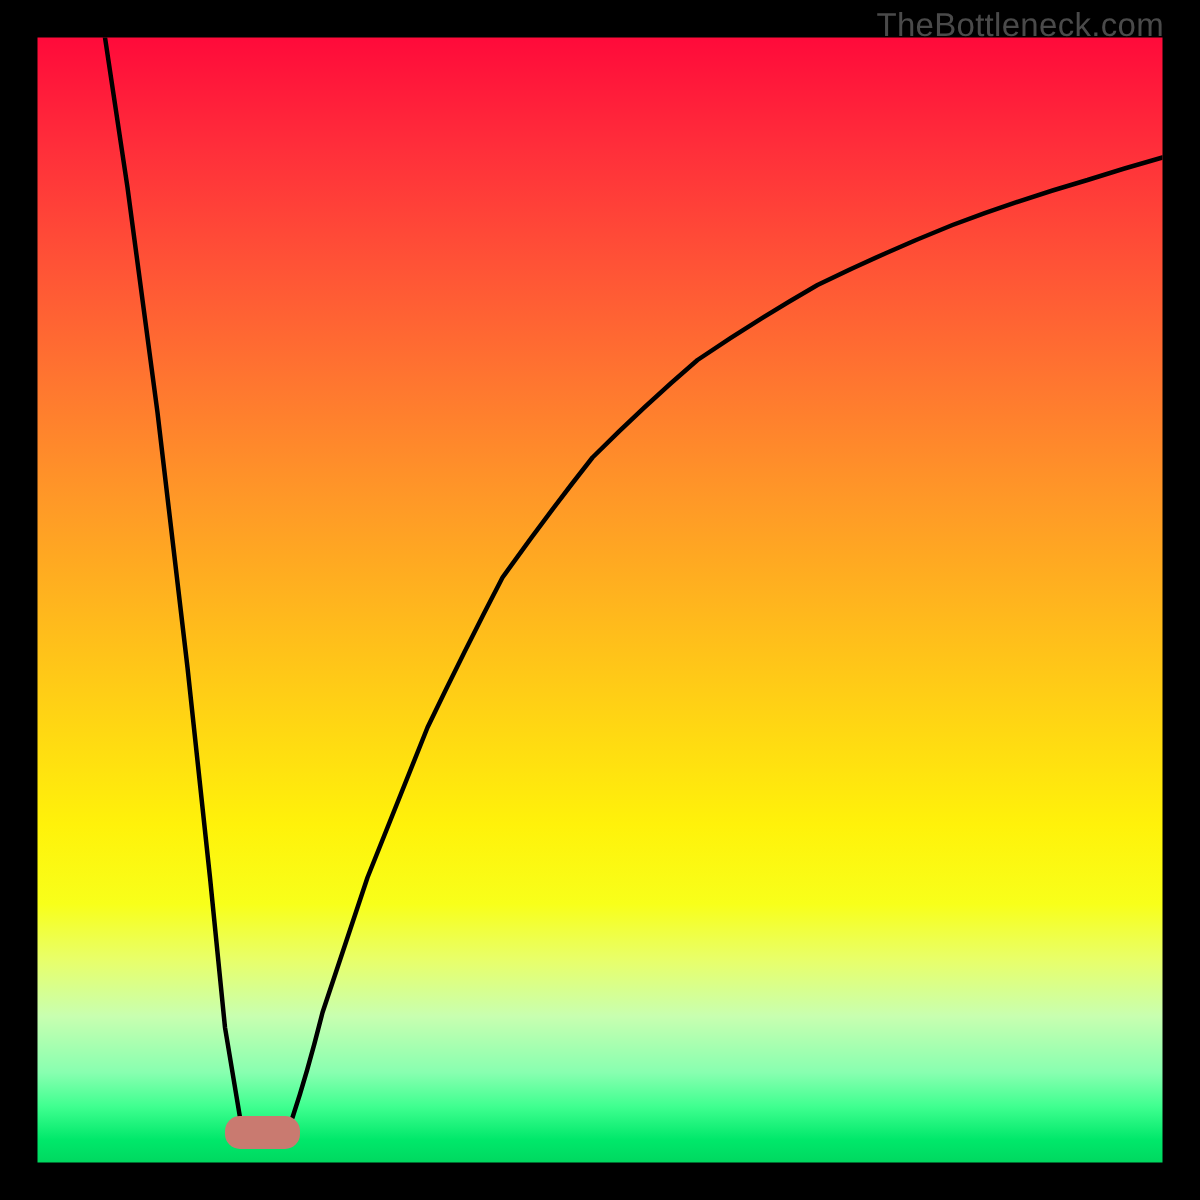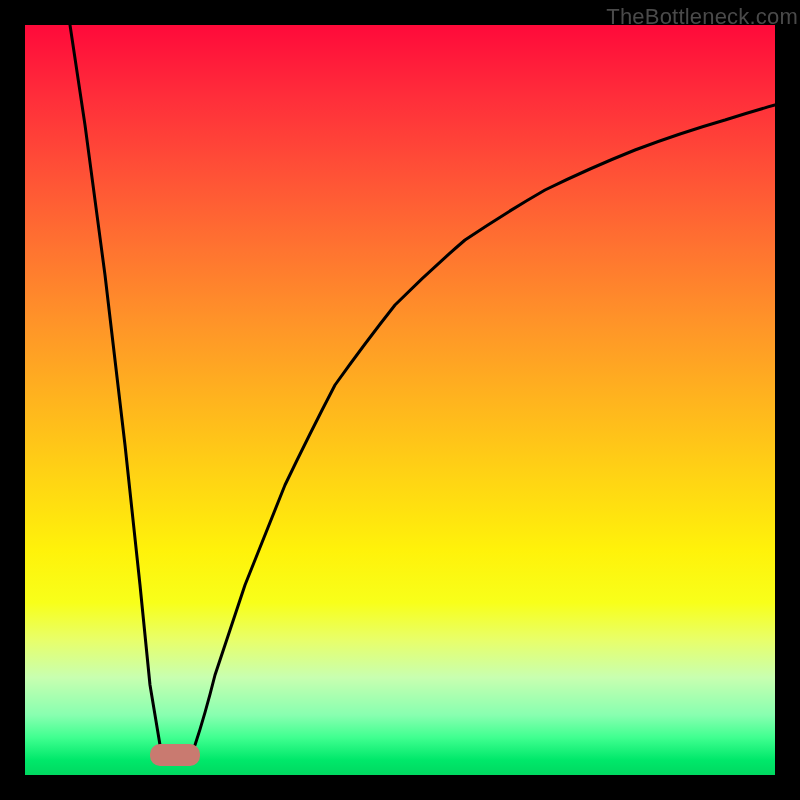--- a/index.html
+++ b/index.html
@@ -30,21 +30,21 @@
       #e8ff6a 82%,
       #c8ffb0 87%,
       #88ffb0 92%,
       #40ff90 95%,
       #00e86a 98%,
       #00d860 100%);
   }
   .watermark {
     position: absolute;
     top: 4px;
-    right: 2px;
+    right: 24px;
     color: #4a4a4a;
     font-size: 22px;
     font-weight: 500;
     letter-spacing: 0.2px;
     z-index: 10;
   }
   svg.curves {
     position: absolute;
     left: 0; top: 0;
     width: 100%;

